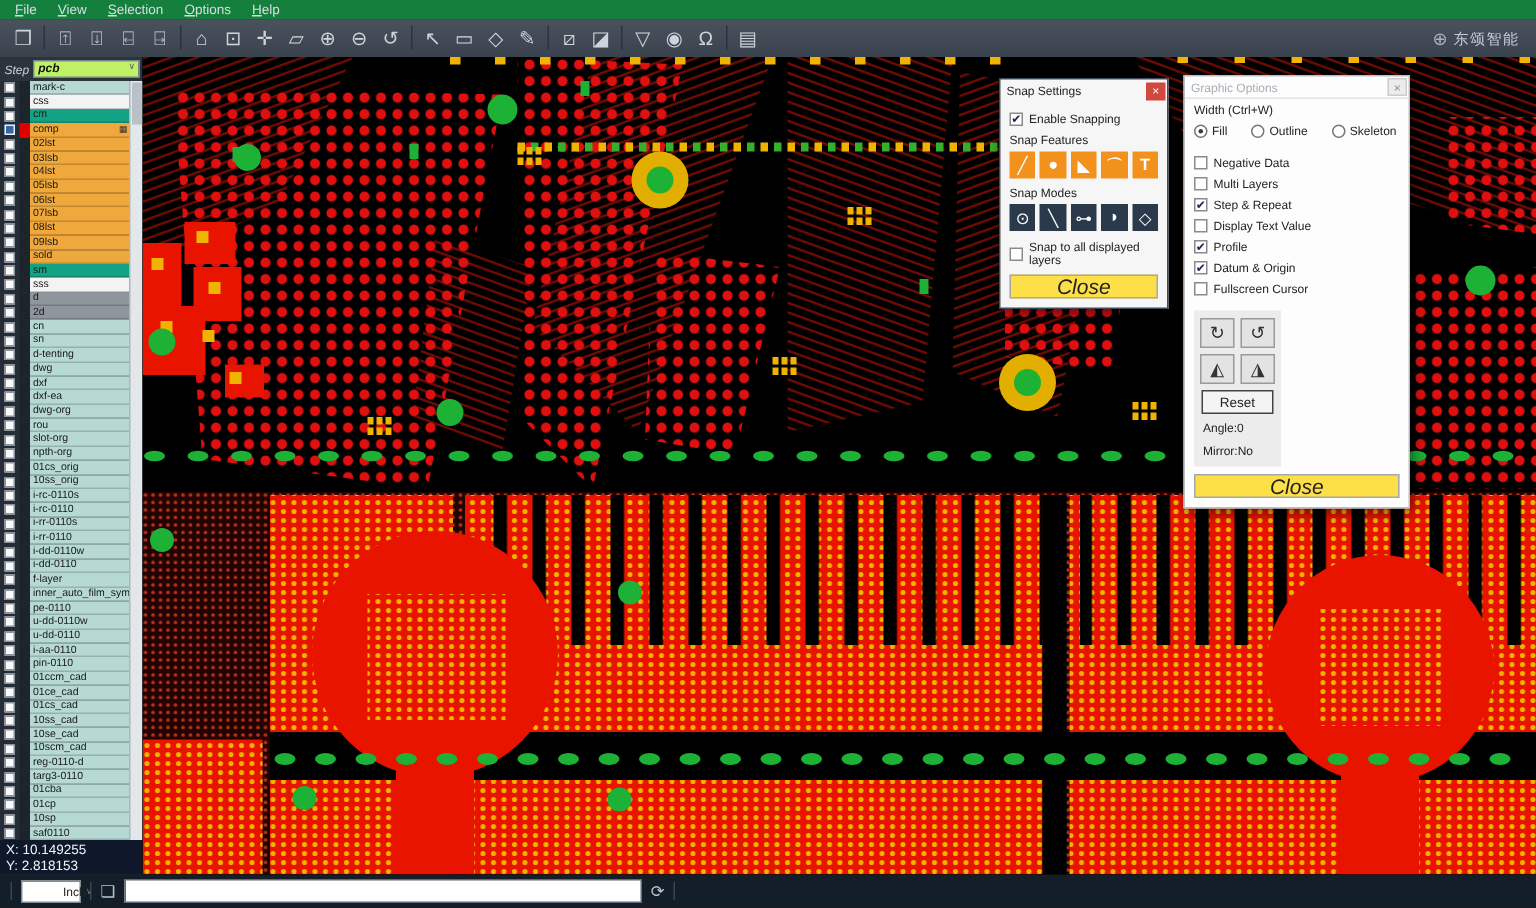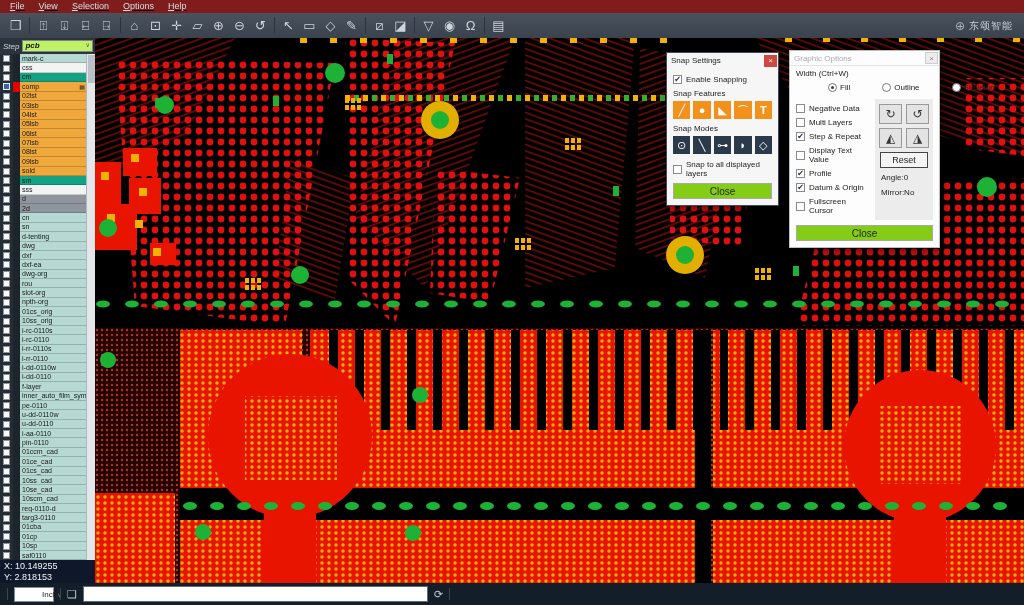--- a/index.html
+++ b/index.html
@@ -1,20 +1,20 @@
 <!DOCTYPE html>
 <html><head>
 <meta charset="utf-8">
 <style>
   * { margin:0; padding:0; box-sizing:border-box; }
   html,body { width:1024px; height:605px; overflow:hidden; background:#20262e;
     font-family:"Liberation Sans","DejaVu Sans",sans-serif; user-select:none; }
 
   
-  .menubar { height:13px; background:#7f1d1d; display:flex; align-items:center; padding-left:3px;text-decoration:underline; }
+  .menubar { height:13px; background:#15803d; display:flex; align-items:center; padding-left:3px; }
   .menu-item { color:#d8dde3; font-size:9px; padding:0 7px; line-height:13px; }
   .menu-item u { text-decoration:underline; }
 
   
   .toolbar { height:25px; background:linear-gradient(#4a525e,#3a424e); display:flex; align-items:center; padding:0 5px; }
   .tb-icon { width:21px; text-align:center; font-size:13px; color:#cdd4db; line-height:25px; }
   .tb-icon.sep { width:7px; font-size:0; }
   .tb-icon.sep::before { content:""; display:inline-block; width:1px; height:16px; background:#2b323c; vertical-align:middle; }
   .brand { margin-left:auto; display:flex; align-items:center; gap:4px; padding-right:6px; }
   .brand-ring { font-size:12px; color:#a9b4c0; }
@@ -54,34 +54,34 @@
   .dlg { position:absolute; font-size:8px; color:#222; box-shadow:2px 3px 9px rgba(0,0,0,.55); z-index:5; }
   .dlg-title { height:15px; display:flex; align-items:center; padding:0 0 0 4px; }
   .dlg-body { padding:3px 6px 6px; }
   .chk-row { display:flex; align-items:center; gap:4px; margin:4px 0; }
   .chk { width:9px; height:9px; background:#fff; border:1px solid #8a8a8a; text-align:center; flex:none; }
   .chk .mark { display:block; font-size:8px; line-height:8px; color:#14254d; }
   .sec-label { margin:5px 0 3px; }
   .icon-row { display:flex; gap:3px; }
   .sf-btn { width:18px; height:18px; background:#f2921d; color:#fff; display:flex; align-items:center; justify-content:center; font-size:11px; font-weight:bold; }
   .sm-btn { width:18px; height:18px; background:#2b3a4b; color:#fff; display:flex; align-items:center; justify-content:center; font-size:11px; }
-  .dlg-close { margin-top:5px; height:16px; background:#84cc16; border:1px solid #a8a8a8; display:flex; align-items:center; justify-content:center; font-size:10px; color:#222; }
+  .dlg-close { margin-top:5px; height:16px; background:#fde047; border:1px solid #a8a8a8; display:flex; align-items:center; justify-content:center; font-size:14px; color:#222;font-style:italic; }
 
   #snap-dlg { left:571px; top:14px; width:113px; background:#f6f6f6; border:1px solid #3d4c5c; }
   #snap-dlg .dlg-title { color:#222; font-size:8px; }
   .close-red { width:13px; height:12px; margin-left:auto; margin-right:1px; background:#d1483e; color:#fff; font-size:8px; line-height:12px; text-align:center; }
 
   #graphic-dlg { left:694px; top:12px; width:151px; background:#fdfdfd; border:1px solid #b9bfc5; }
   #graphic-dlg .dlg-title { color:#a6adb4; border-bottom:1px solid #e4e4e4; }
   .close-lite { width:13px; height:12px; margin-left:auto; margin-right:1px; background:#ececec; color:#888; font-size:8px; line-height:12px; text-align:center; border:1px solid #ccc; }
   .radio-row { display:flex; align-items:center; justify-content:space-between; margin:5px 2px 7px 0; }
-  .radio-item { display:flex; align-items:flex-start; gap:3px;margin-left:32px; }
+  .radio-item { display:flex; align-items:flex-start; gap:3px; }
   .radio { width:9px; height:9px; border:1px solid #777; border-radius:50%; position:relative; background:#fff; flex:none; }
   .radio .dot { position:absolute; inset:2px; background:#3a3a3a; border-radius:50%; }
-  .go-main { display:flex; gap:5px; }
+  .go-main { display:flex; gap:5px;flex-direction:column; }
   .go-checks { flex:1; }
   .go-right { width:58px; background:#ececec; padding:5px 4px; display:flex; flex-direction:column; align-items:center; gap:4px; flex:none; }
   .tf-grid { display:grid; grid-template-columns:23px 23px; gap:4px; }
   .tf-btn { height:20px; background:#e3e3e3; border:1px solid #9a9a9a; display:flex; align-items:center; justify-content:center; font-size:12px; color:#333; }
   .reset-btn { width:48px; height:16px; background:#f4f4f4; border:1px solid #444; display:flex; align-items:center; justify-content:center; font-size:9px; }
   .go-stat { font-size:8px; align-self:flex-start; padding-left:2px; line-height:11px; }
 
   
   .bottombar { height:22px; background:#141e29; display:flex; align-items:center; gap:6px; padding:0 7px; }
   .bb-sep { width:1px; height:12px; background:#3a4450; }

